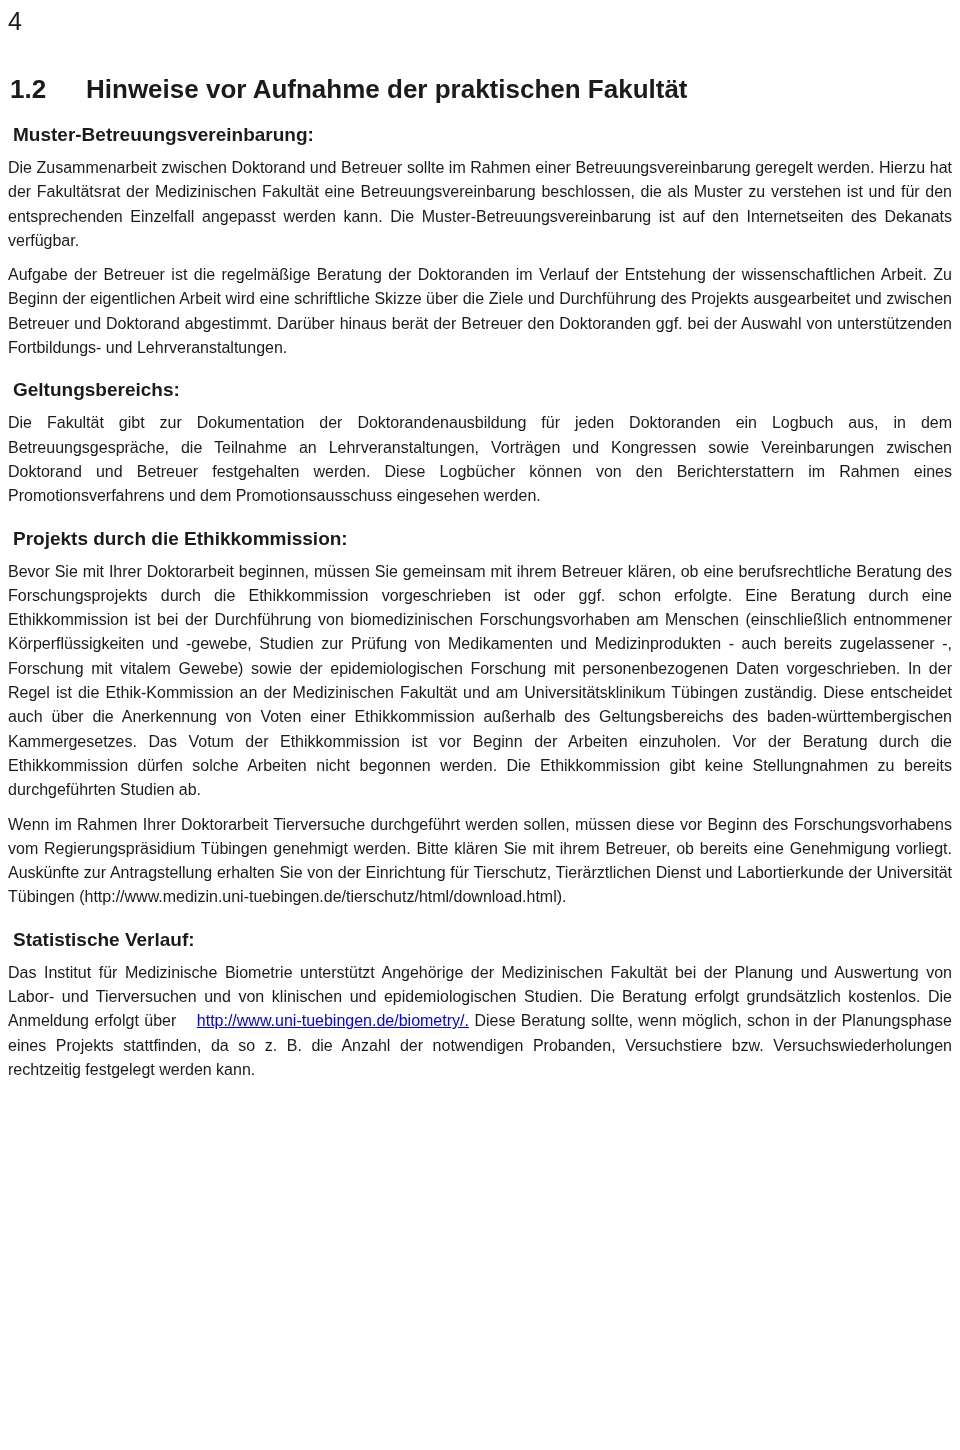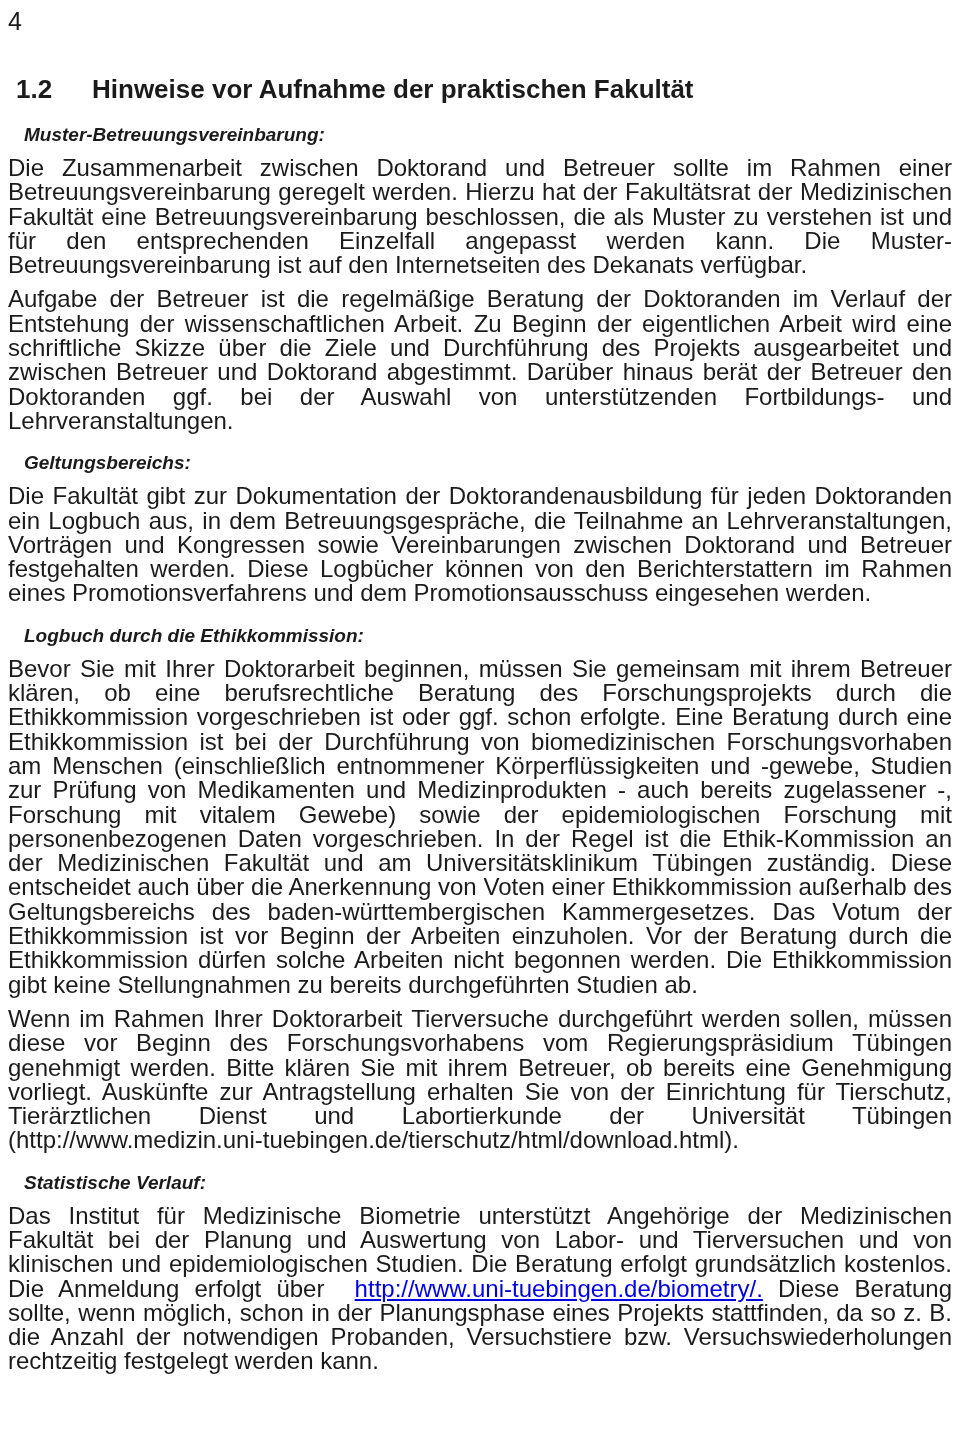--- a/index.html
+++ b/index.html
@@ -23,39 +23,38 @@
     background: #ffffff;
   }
   .page-number {
     font-size: 25px;
     line-height: 30px;
     font-weight: 400;
   }
   .doc-title {
     display: flex;
     align-items: center;
-    margin: 38px 0 0 8px;
+    margin: 38px 0 0 2px;
     font-size: 26px;
     line-height: 31px;
     font-weight: 700;
   }
   .doc-title .title-index {
     flex: none;
     width: 76px;
   }
   .subsection-label {
-    margin: 18px 0 9px 16px;
+    margin: 18px 0 9px 5px;
     font-size: 19px;
     line-height: 24px;
     font-weight: 700;
-    font-style: italic;
   }
   p.body-text {
     margin: 0 0 10px 0;
-    font-size: 24px;
+    font-size: 16px;
     line-height: 24.3px;
     text-align: justify;
     text-justify: inter-word;
   }
   p.body-text.last {
     margin-bottom: 0;
   }
   a.doc-link {
     color: #0000e6;
     text-decoration: underline;
@@ -80,21 +79,21 @@
     <p class="body-text">Die Zusammenarbeit zwischen Doktorand und Betreuer sollte im Rahmen einer Betreuungsvereinbarung geregelt werden. Hierzu hat der Fakultätsrat der Medizinischen Fakultät eine Betreuungsvereinbarung beschlossen, die als Muster zu verstehen ist und für den entsprechenden Einzelfall angepasst werden kann. Die Muster-Betreuungsvereinbarung ist auf den Internetseiten des Dekanats verfügbar.</p>
     <p class="body-text">Aufgabe der Betreuer ist die regelmäßige Beratung der Doktoranden im Verlauf der Entstehung der wissenschaftlichen Arbeit. Zu Beginn der eigentlichen Arbeit wird eine schriftliche Skizze über die Ziele und Durchführung des Projekts ausgearbeitet und zwischen Betreuer und Doktorand abgestimmt. Darüber hinaus berät der Betreuer den Doktoranden ggf. bei der Auswahl von unterstützenden Fortbildungs- und Lehrveranstaltungen.</p>
   </div>
 
   <div class="section">
     <h2 class="subsection-label">Geltungsbereichs:</h2>
     <p class="body-text">Die Fakultät gibt zur Dokumentation der Doktorandenausbildung für jeden Doktoranden ein Logbuch aus, in dem Betreuungsgespräche, die Teilnahme an Lehrveranstaltungen, Vorträgen und Kongressen sowie Vereinbarungen zwischen Doktorand und Betreuer festgehalten werden. Diese Logbücher können von den Berichterstattern im Rahmen eines Promotionsverfahrens und dem Promotionsausschuss eingesehen werden.</p>
   </div>
 
   <div class="section">
-    <h2 class="subsection-label">Logbuch durch die Ethikkommission:</h2>
+    <h2 class="subsection-label">Projekts durch die Ethikkommission:</h2>
     <p class="body-text">Bevor Sie mit Ihrer Doktorarbeit beginnen, müssen Sie gemeinsam mit ihrem Betreuer klären, ob eine berufsrechtliche Beratung des Forschungsprojekts durch die Ethikkommission vorgeschrieben ist oder ggf. schon erfolgte. Eine Beratung durch eine Ethikkommission ist bei der Durchführung von biomedizinischen Forschungsvorhaben am Menschen (einschließlich entnommener Körperflüssigkeiten und -gewebe, Studien zur Prüfung von Medikamenten und Medizinprodukten - auch bereits zugelassener -, Forschung mit vitalem Gewebe) sowie der epidemiologischen Forschung mit personenbezogenen Daten vorgeschrieben. In der Regel ist die Ethik-Kommission an der Medizinischen Fakultät und am Universitätsklinikum Tübingen zuständig. Diese entscheidet auch über die Anerkennung von Voten einer Ethikkommission außerhalb des Geltungsbereichs des baden-württembergischen Kammergesetzes. Das Votum der Ethikkommission ist vor Beginn der Arbeiten einzuholen. Vor der Beratung durch die Ethikkommission dürfen solche Arbeiten nicht begonnen werden. Die Ethikkommission gibt keine Stellungnahmen zu bereits durchgeführten Studien ab.</p>
   </div>
 
   <div class="section">
     <p class="body-text">Wenn im Rahmen Ihrer Doktorarbeit Tierversuche durchgeführt werden sollen, müssen diese vor Beginn des Forschungsvorhabens vom Regierungspräsidium Tübingen genehmigt werden. Bitte klären Sie mit ihrem Betreuer, ob bereits eine Genehmigung vorliegt. Auskünfte zur Antragstellung erhalten Sie von der Einrichtung für Tierschutz, Tierärztlichen Dienst und Labortierkunde der Universität Tübingen (http://www.medizin.uni-tuebingen.de/tierschutz/html/download.html).</p>
   </div>
 
   <div class="section">
     <h2 class="subsection-label">Statistische Verlauf:</h2>
     <p class="body-text last">

